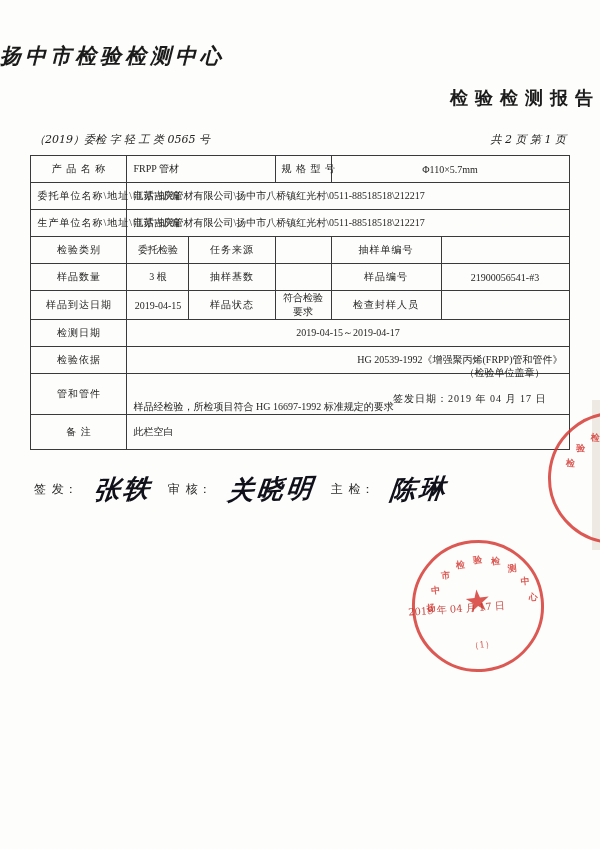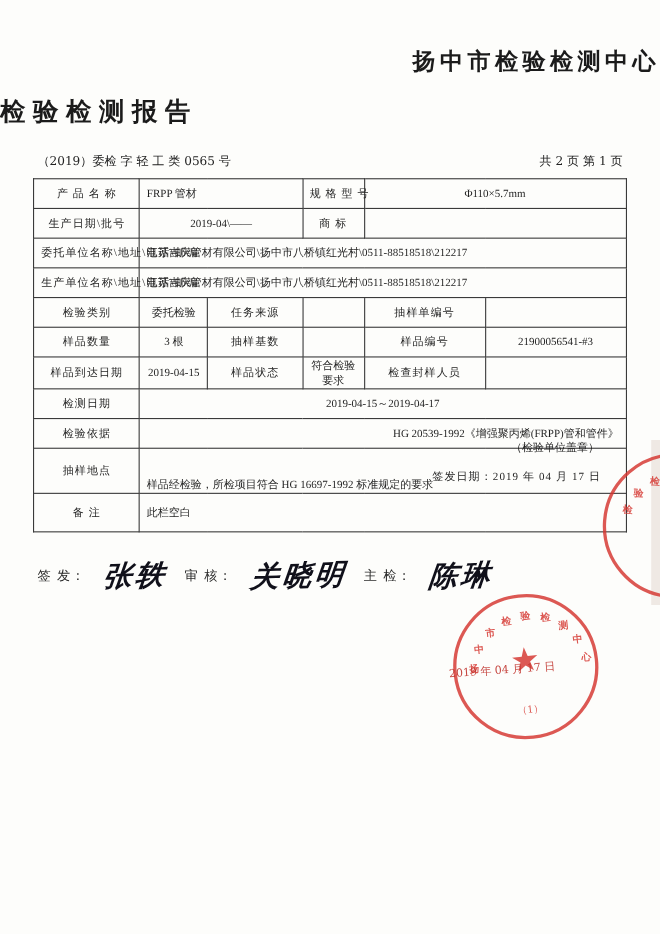--- a/index.html
+++ b/index.html
@@ -14,45 +14,48 @@
     color: #2a2a2a;
     position: relative;
     overflow: hidden;
   }
   .page {
     position: absolute;
     inset: 0;
     padding: 0;
   }
   .title1 {
-    text-align: right;
+    text-align: left;
     font-family: "DejaVu Serif", serif;
     font-size: 21px;
     font-weight: bold;
     letter-spacing: 4px;
     margin-top: 42px;
     color: #1b1b1b;
+    font-style: italic;
   }
   .title2 {
-    text-align: left;
-    font-family: "DejaVu Serif", serif;
-    font-size: 23px;
+    text-align: right;
+    font-family: "DejaVu Serif", serif;
+    font-size: 18px;
     font-weight: bold;
     letter-spacing: 7px;
     margin-top: 16px;
     color: #1b1b1b;
+    padding-left: 28px;
   }
   .meta-row {
     display: flex;
     justify-content: space-between;
     align-items: baseline;
     margin: 22px 34px 8px 34px;
     font-size: 11px;
     font-family: "DejaVu Serif", serif;
     color: #222;
+    font-style: italic;
   }
   table.main {
     border-collapse: collapse;
     width: 538px;
     margin: 0 auto;
     table-layout: fixed;
     font-size: 10px;
     font-family: Liberation Serif, serif;
   }
   table.main td {
@@ -239,26 +242,20 @@
       <col style="width:128px">
     </colgroup>
     <tbody>
       <tr>
         <td class="lbl" colspan="1">产 品 名 称</td>
         <td class="val-left" colspan="2">FRPP 管材</td>
         <td class="lbl" colspan="1">规 格 型 号</td>
         <td class="val" colspan="2">Φ110×5.7mm</td>
       </tr>
       <tr>
-        <td class="lbl">生产日期\批号</td>
-        <td class="val" colspan="2">2019-04\——</td>
-        <td class="lbl">商      标</td>
-        <td class="val" colspan="2"></td>
-      </tr>
-      <tr>
         <td class="lbl">委托单位名称\地址\电话\邮编</td>
         <td class="val-left" colspan="5">江苏吉庆管材有限公司\扬中市八桥镇红光村\0511-88518518\212217</td>
       </tr>
       <tr>
         <td class="lbl">生产单位名称\地址\电话\邮编</td>
         <td class="val-left" colspan="5">江苏吉庆管材有限公司\扬中市八桥镇红光村\0511-88518518\212217</td>
       </tr>
       <tr>
         <td class="lbl">检验类别</td>
         <td class="val">委托检验</td>
@@ -285,21 +282,21 @@
       </tr>
       <tr>
         <td class="lbl">检测日期</td>
         <td class="val" colspan="5">2019-04-15～2019-04-17</td>
       </tr>
       <tr>
         <td class="lbl tall">检验依据</td>
         <td class="tall basis-cell" colspan="5">HG 20539-1992《增强聚丙烯(FRPP)管和管件》</td>
       </tr>
       <tr>
-        <td class="lbl xtall">抽样地点</td>
+        <td class="lbl xtall">管和管件</td>
         <td class="xtall concl-cell" colspan="5">
           <span class="concl-text">样品经检验，所检项目符合 HG 16697-1992 标准规定的要求</span>
           <span class="seal-label">（检验单位盖章）</span>
           <span class="sign-date">签发日期：2019 年 04 月 17 日</span>
         </td>
       </tr>
       <tr>
         <td class="lbl" style="height:34px">备     注</td>
         <td class="val-left" colspan="5">此栏空白</td>
       </tr>

